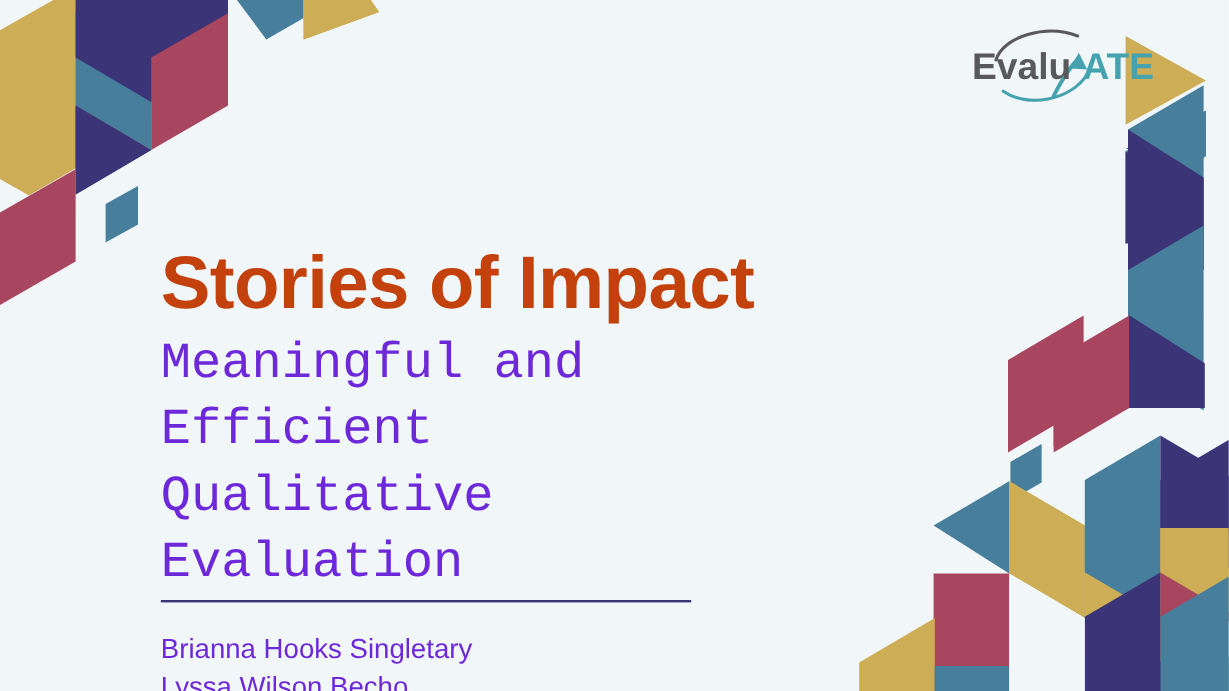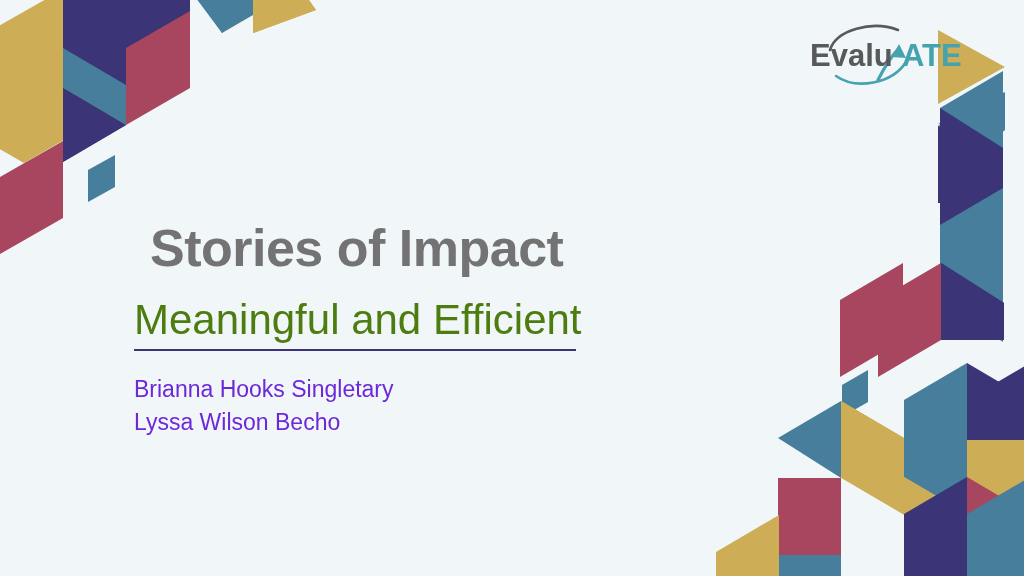--- a/index.html
+++ b/index.html
@@ -39,35 +39,36 @@
   #logo-wordmark svg { display: block; }
 
   
   #text-block {
     position: absolute;
     left: 134px;
     top: 206px;
     width: 600px;
   }
   #slide-title {
-    font-size: 52px;
+    font-size: 62px;
     font-weight: bold;
-    color: #737373;
+    color: #c2410c;
     letter-spacing: -0.5px;
     line-height: 1.0;
-    margin: 16px;
+    margin: 0;
     white-space: nowrap;
   }
   #subtitle {
-    margin: 18px 0 0 0;
+    margin: 8px 0 0 0;
     font-size: 42px;
     font-weight: normal;
-    color: #4d7c0f;
+    color: #6d28d9;
     line-height: 1.32;
     max-width: 520px;
+    font-family: Liberation Mono, monospace;
   }
   #title-rule {
     margin-top: 2px;
     width: 442px;
     height: 2px;
     background: #3b3477;
   }
   #authors {
     margin-top: 22px;
     font-size: 23px;
@@ -186,20 +187,21 @@
         <text x="102" y="42" font-family="Liberation Sans, sans-serif" font-size="31" font-weight="bold" fill="#45A3B0">ATE</text>
       </svg>
     </div>
   </div>
 
   <div id="text-block">
     <h1 id="slide-title">Stories of Impact</h1>
     <h2 id="subtitle">
       <span>Meaningful and Efficient</span>
       <br>
+      <span>Qualitative Evaluation</span>
     </h2>
     <div id="title-rule"></div>
     <div id="authors">
       <span class="author-line">Brianna Hooks Singletary</span>
       <span class="author-line">Lyssa Wilson Becho</span>
     </div>
   </div>
 
 </div>
 

